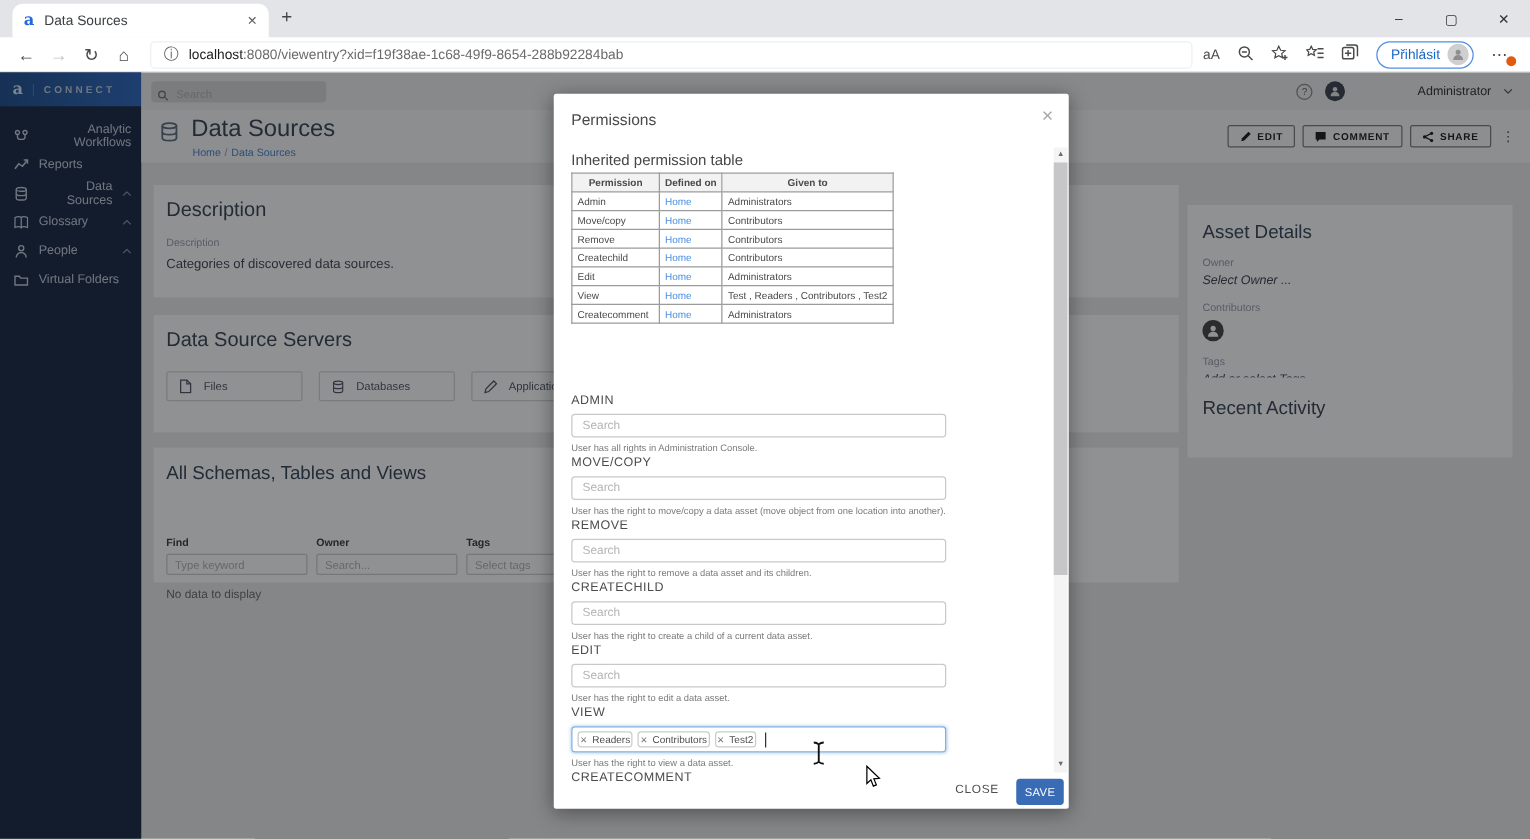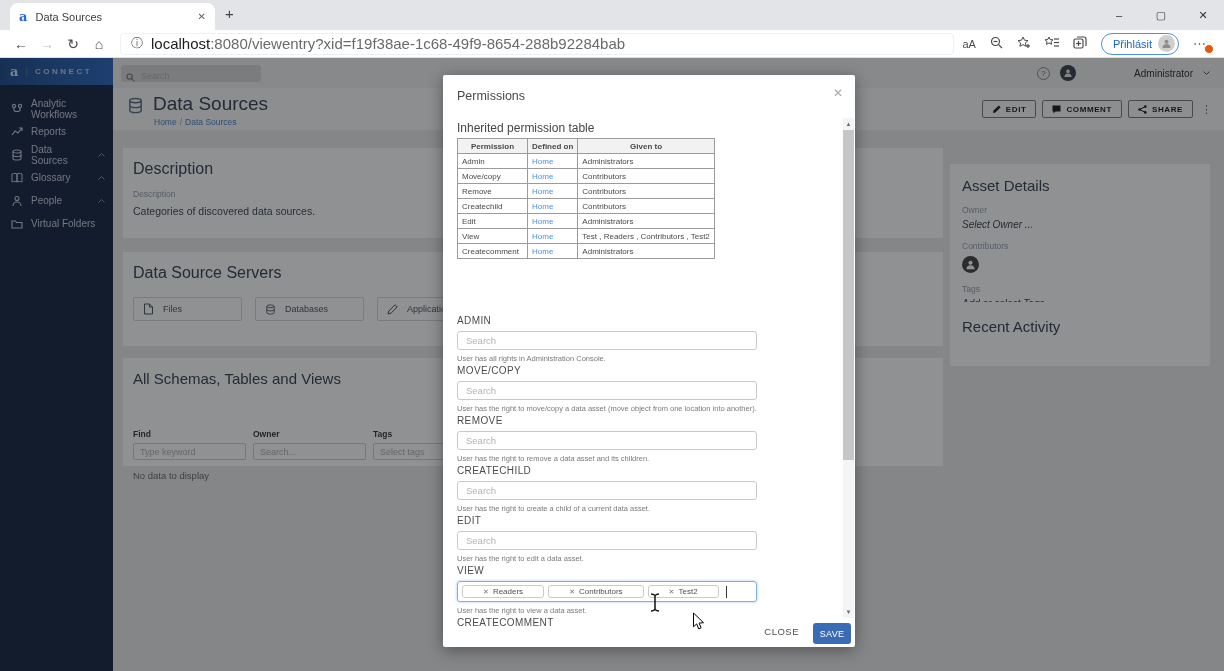--- a/index.html
+++ b/index.html
@@ -13,38 +13,38 @@
   .tab-close { font-size:10px; color:#5f6368; cursor:default; }
   .newtab { position:absolute; left:225px; top:5px; font-size:15px; color:#444; }
   .winctl { position:absolute; top:0; right:0; height:30px; display:flex; }
   .winctl span { width:42px; height:30px; display:flex; align-items:center; justify-content:center; font-size:11px; color:#333; }
 
   .toolbar { position:absolute; left:0; top:30px; width:1224px; height:28px; background:#fff; border-bottom:1px solid #dcdfe3; display:flex; align-items:center; padding:0 8px; }
   .navicon { width:26px; text-align:center; font-size:14px; color:#4a4a4a; }
   .navicon.disabled { color:#c2c5c9; }
   .urlbar { flex:1; height:22px; margin:0 8px; background:#fff; border:1px solid #eef0f2; border-radius:4px; display:flex; align-items:center; padding:0 10px; gap:8px; }
   .url-info { font-size:12px; color:#5f6368; }
-  .url-text { font-size:15px; color:#6a6a6a; white-space:nowrap; }
+  .url-text { font-size:11px; color:#6a6a6a; white-space:nowrap; }
   .url-text b { color:#1b1b1b; font-weight:normal; }
   .tb-right { display:flex; align-items:center; gap:14px; margin-right:6px; }
   .tb-ic { font-size:11px; color:#4a4a4a; }
   .signin { height:22px; border:1px solid #4f8fe3; border-radius:11px; display:flex; align-items:center; gap:6px; padding:0 3px 0 11px; color:#1a66c8; font-size:11px; }
   .signin .av { width:17px; height:17px; border-radius:50%; background:#cfcfcf; display:flex; align-items:center; justify-content:center; }
   .more-wrap { position:relative; font-size:13px; color:#4a4a4a; padding-right:4px; }
   .badge { position:absolute; right:-4px; bottom:-3px; width:10px; height:10px; border-radius:50%; background:#e05a12; border:1px solid #fff; }
 
   
   .app { position:absolute; left:0; top:58px; width:1224px; height:613px; background:#ebebeb; }
   .sidebar { position:absolute; left:0; top:0; width:113px; height:100%; background:#1d2b45; }
   .logo { height:27px; background:linear-gradient(90deg,#23508f,#2f6bbf); display:flex; align-items:center; padding-left:10px; gap:7px; }
   .logo-a { color:#d6e4f7; font-size:13px; font-weight:bold; font-family:"DejaVu Serif", serif; }
   .logo-sep { color:#5b7db0; font-size:10px; }
   .logo-text { color:#c2cedf; font-size:8px; font-weight:bold; letter-spacing:2.5px; }
   .nav { padding-top:12px; }
-  .nav-item { height:23px; display:flex; align-items:center; padding:0 8px 0 11px; gap:8px; color:#c7cfdc; font-size:10px; }
+  .nav-item { height:23px; display:flex; align-items:center; padding:0 8px 0 11px; gap:8px; color:#c7cfdc; font-size:10px;text-align:right; }
   .nav-item svg { flex:none; }
   .nav-chev { margin-left:auto; }
 
   .topbar { position:absolute; left:113px; top:0; right:0; height:30px; background:#f0f0f0; display:flex; align-items:center; }
   .searchbox { position:relative; margin-left:8px; width:140px; height:17px; background:#d9d9d9; border-radius:3px; }
   .searchbox input { width:100%; height:100%; background:transparent; border:none; outline:none; font-size:9px; color:#555; padding-left:20px; font-family:inherit; }
   .search-glyph { position:absolute; left:5px; top:3px; }
   .topbar-right { margin-left:auto; display:flex; align-items:center; gap:10px; margin-right:14px; }
   .help-ic { width:13px; height:13px; border:1px solid #8a8a8a; border-radius:50%; color:#6d6d6d; font-size:8px; display:flex; align-items:center; justify-content:center; }
   .user-av { width:16px; height:16px; border-radius:50%; background:#3f4450; display:flex; align-items:center; justify-content:center; }
@@ -95,21 +95,21 @@
   .ptable .c1 { width:70px; } .ptable .c2 { width:47px; } .ptable .c3 { width:122px; }
   .home-link { color:#4a90e2; }
   .sections { position:absolute; left:14px; top:240px; width:300px; }
   .psec { height:50px; }
   .psec-label { font-size:10px; color:#4c4c4c; letter-spacing:.4px; }
   .psec input { width:100%; height:19px; border:1px solid #c9c9c9; border-radius:3px; font-size:9.5px; padding:0 8px; color:#666; margin-top:5px; font-family:inherit; outline:none; }
   .psec input::placeholder, .field input::placeholder, .searchbox input::placeholder { color:#b3b3b3; }
   .psec-help { font-size:7.5px; color:#7a7a7a; margin-top:4px; }
   .view-sec { height:52px; }
   .chipbox { margin-top:5px; height:21px; border:1px solid #7fb0e0; box-shadow:0 0 3px rgba(90,150,220,.55); border-radius:3px; display:flex; align-items:center; padding:0 4px; gap:4px; }
-  .chip { border:1px solid #cbcbcb; border-radius:3px; background:#fff; display:flex; align-items:center; gap:4px; font-size:8px; color:#4f4f4f; padding:1px 20px; }
+  .chip { border:1px solid #cbcbcb; border-radius:3px; background:#fff; display:flex; align-items:center; gap:4px; font-size:8px; color:#4f4f4f; padding:1px 1px; }
   .chip-x { font-size:7px; color:#777; }
   .caret { width:1px; height:12px; background:#333; margin-left:3px; }
   .cc-label { font-size:10px; color:#4c4c4c; letter-spacing:.4px; }
   .m-close-btn { position:absolute; right:56px; bottom:10px; font-size:9.5px; color:#4f4f4f; letter-spacing:.5px; }
   .m-save-btn { position:absolute; right:4px; bottom:3px; width:38px; height:21px; background:#3a6bb5; color:#fff; font-size:9px; border:none; border-radius:3px; display:flex; align-items:center; justify-content:center; letter-spacing:.3px; }
   .m-scroll { position:absolute; right:1px; top:43px; width:11px; height:500px; background:#f4f4f4; }
   .m-scroll .arrow { position:absolute; left:0; width:11px; height:12px; display:flex; align-items:center; justify-content:center; font-size:6px; color:#6b6b6b; }
   .m-scroll .up { top:0; } .m-scroll .down { bottom:0; }
   .m-thumb { position:absolute; left:0; top:12px; width:11px; height:330px; background:#c6c6c9; }
 

